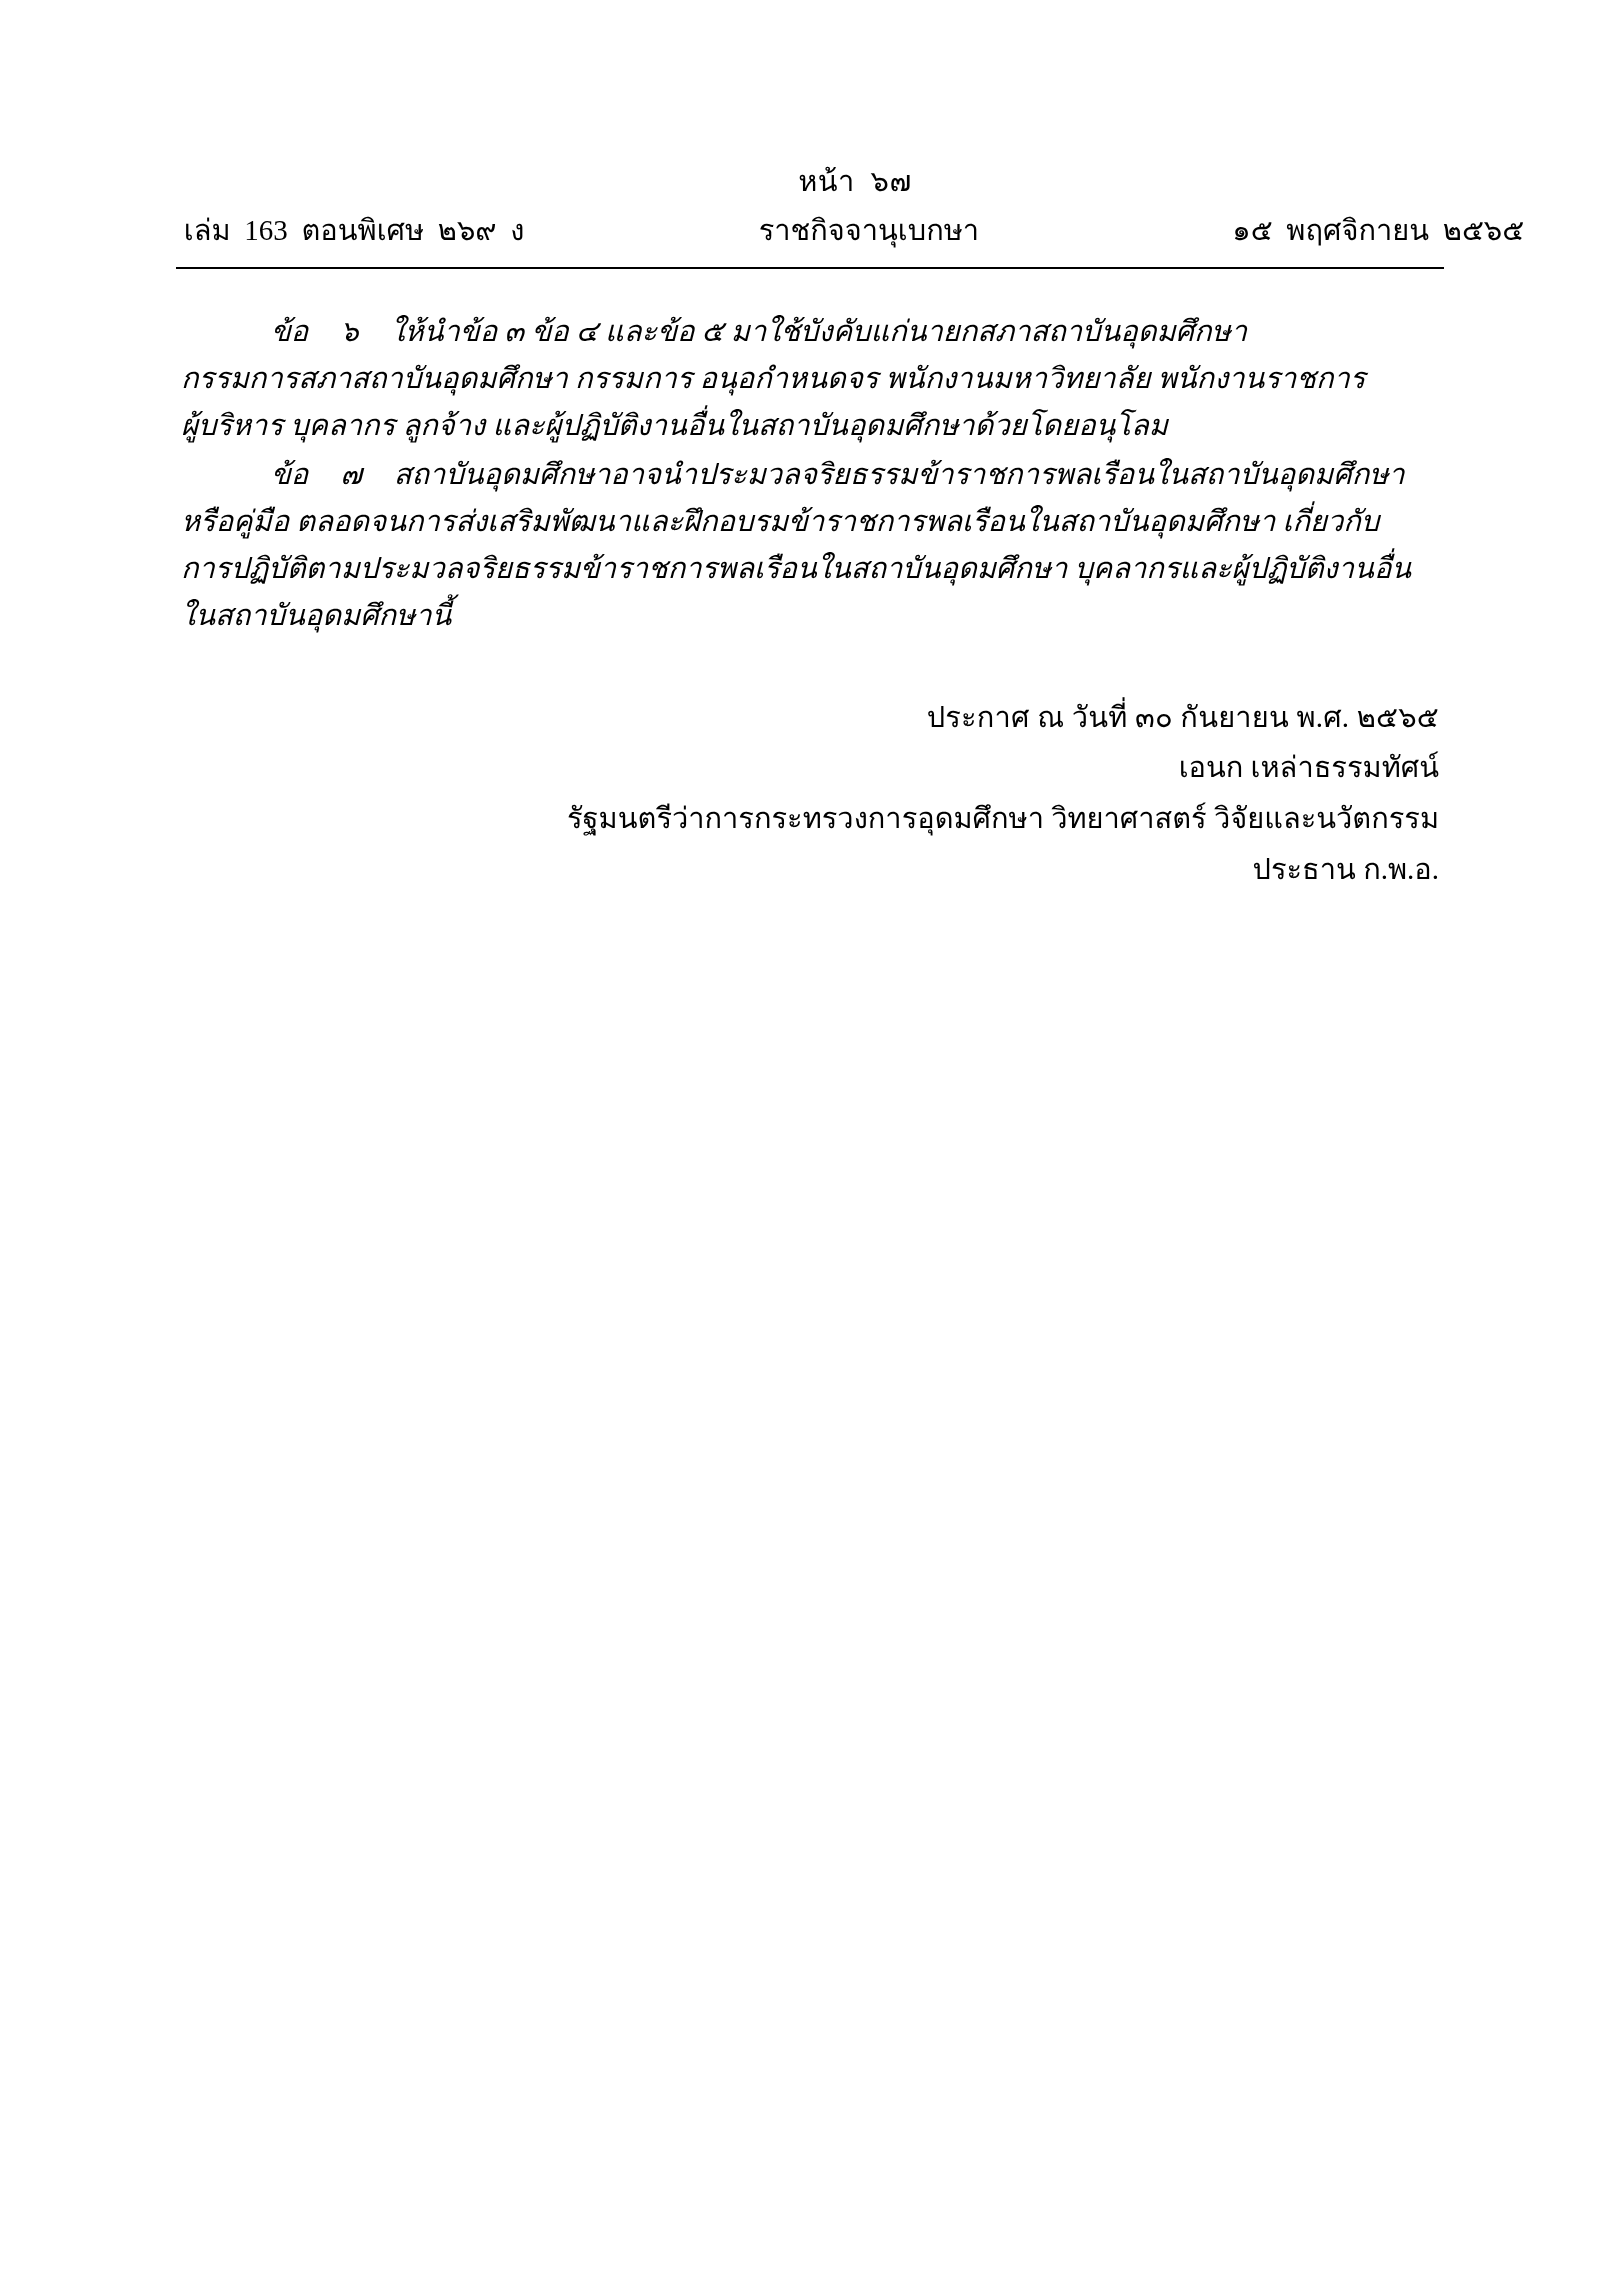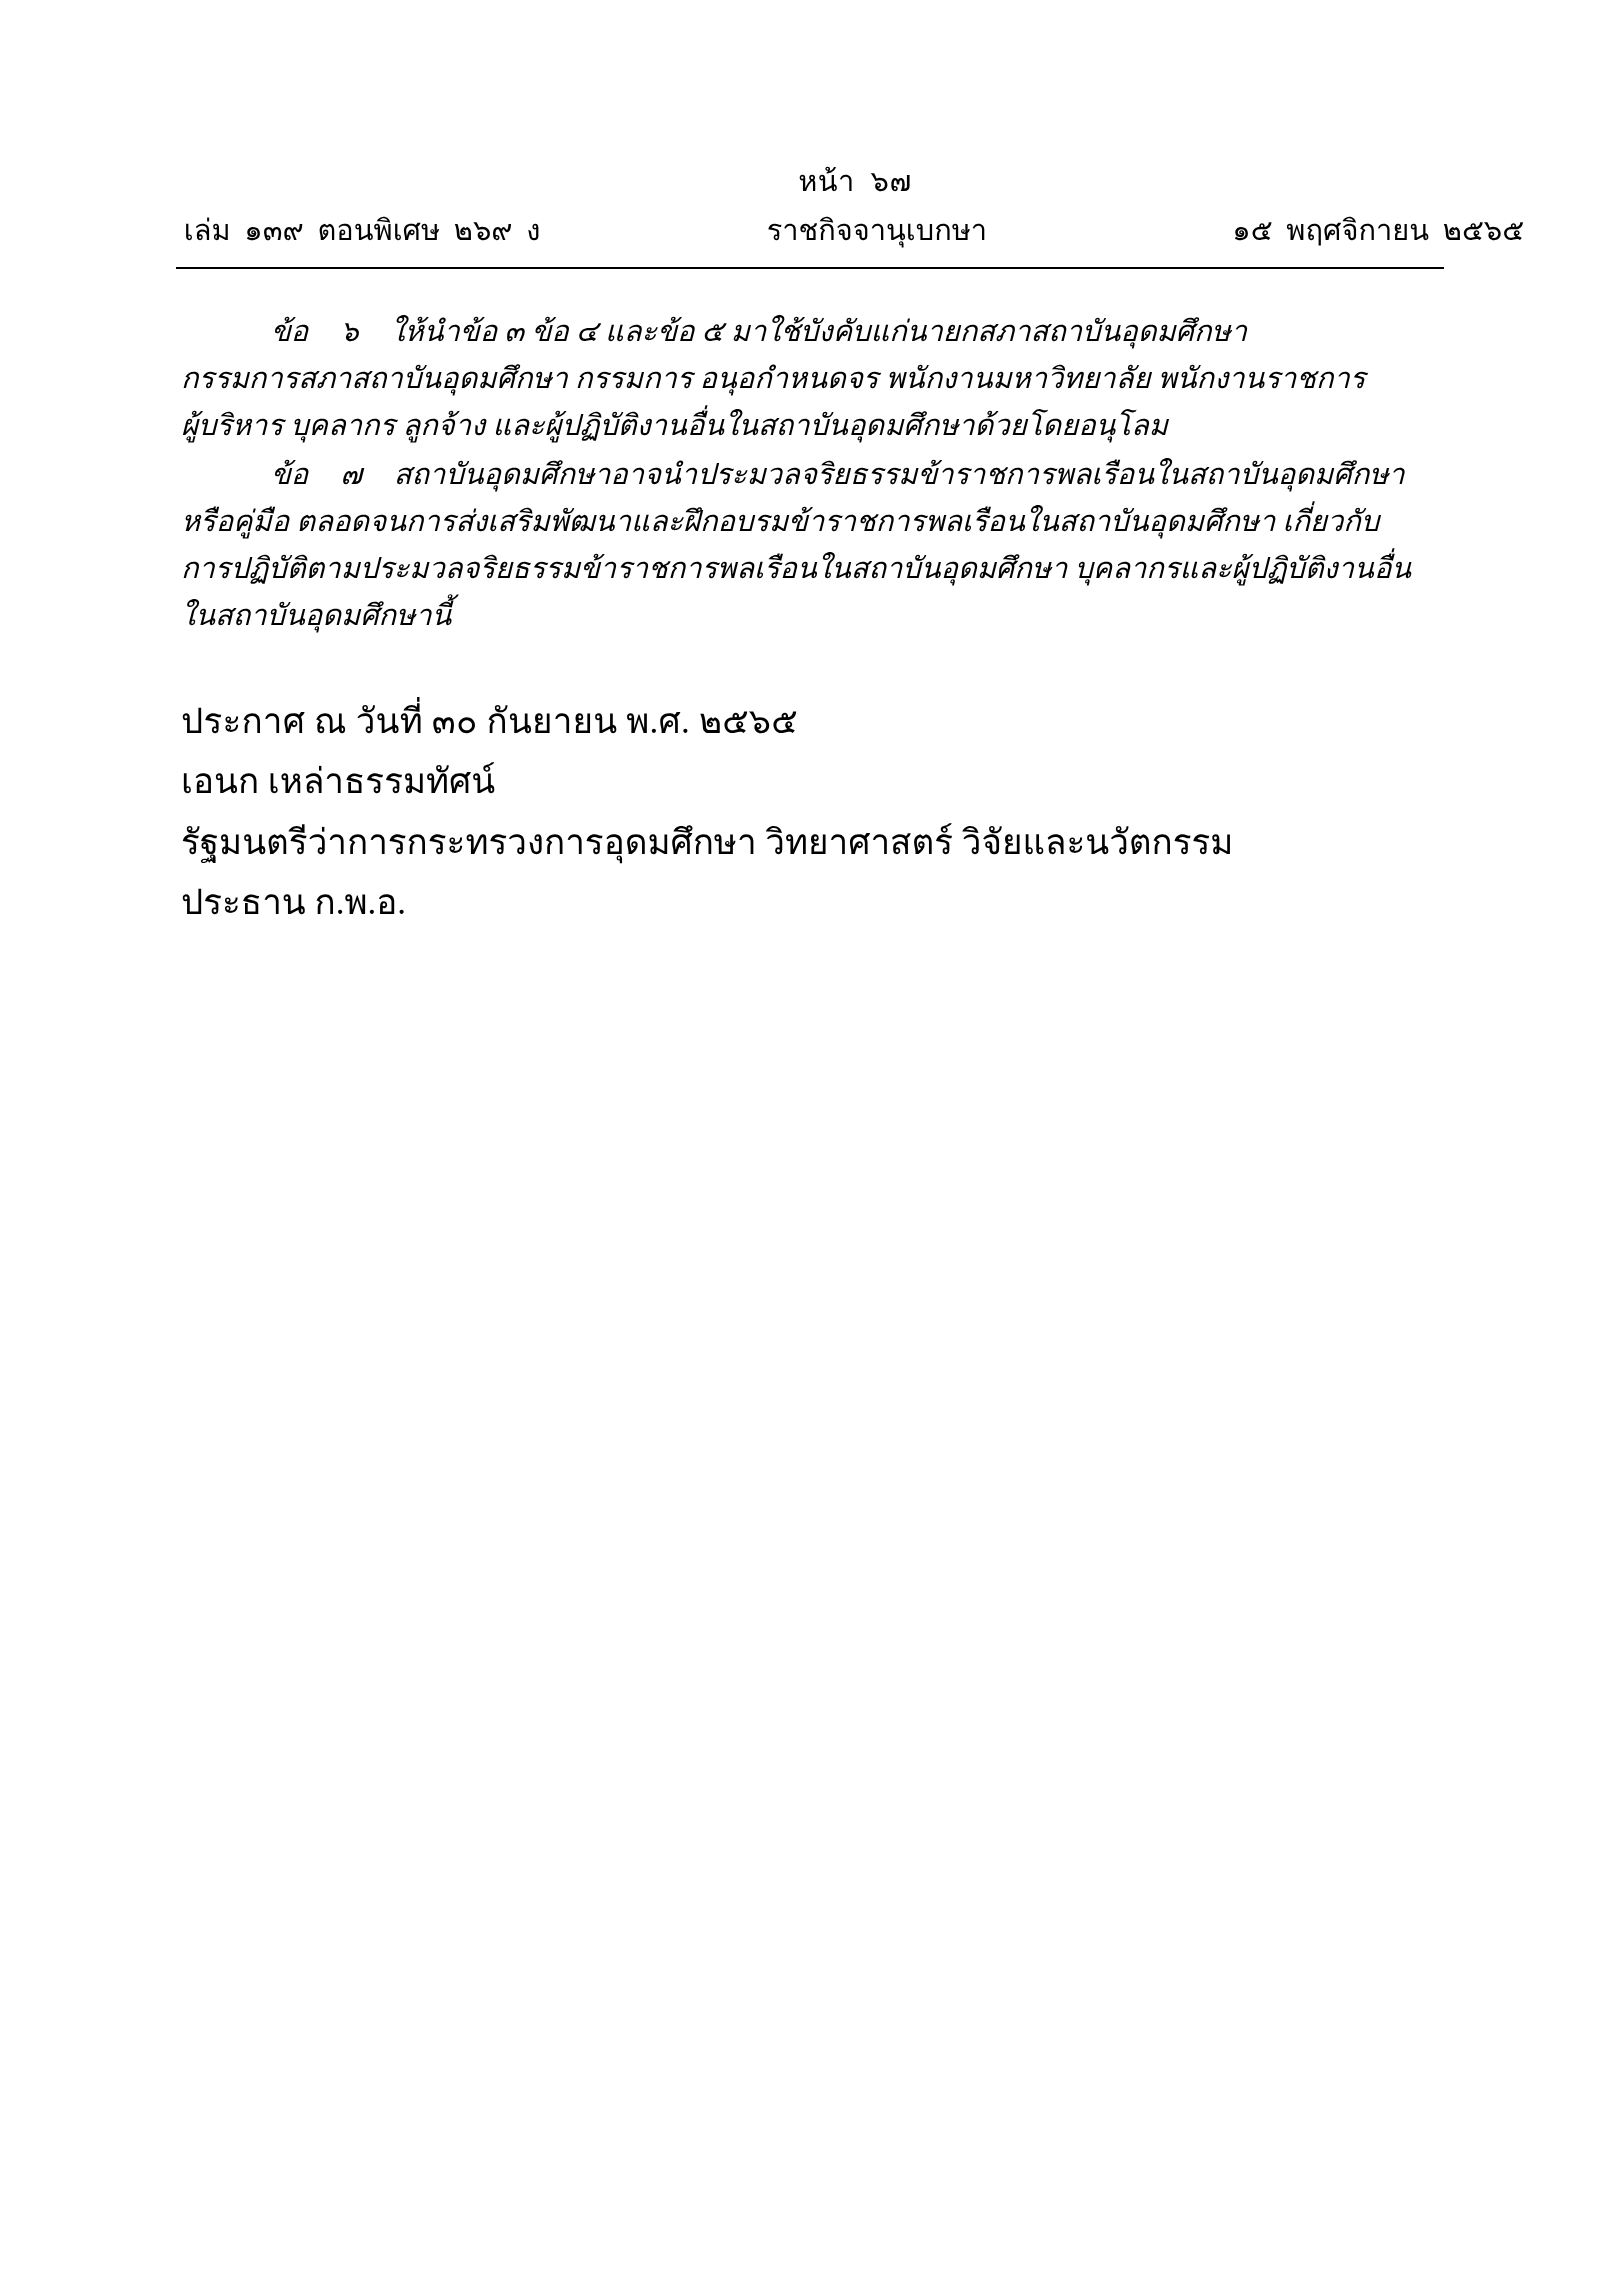--- a/index.html
+++ b/index.html
@@ -71,41 +71,41 @@
   .para {
     margin: 0 0 2px 0;
   }
   .para .indent {
     display: inline-block;
     width: 90px;
   }
   .spw { display: inline-block; width: 1.1em; }
   .closing {
     margin: 55px 181px 0 181px;
-    font-size: 35px;
+    font-size: 29px;
     line-height: 1.62;
-    text-align: left;
+    text-align: right;
   }
   .closing div {
     margin-bottom: 3.9px;
   }
   .closing .line1 { letter-spacing: 0.2px; }
 </style>
 </head>
 <body>
 
 <div class="page">
 
   <div class="header">
     <div class="header-page-line">
       <span class="label">หน้า</span><span>๖๗</span>
     </div>
     <div class="header-row">
       <div class="header-left">
-        <span>เล่ม</span><span>๑๓๙</span><span>ตอนพิเศษ</span><span>๒๖๙</span><span>ง</span>
+        <span>เล่ม</span><span>163</span><span>ตอนพิเศษ</span><span>๒๖๙</span><span>ง</span>
       </div>
       <div class="header-center">ราชกิจจานุเบกษา</div>
       <div class="header-right">
         <span>๑๕</span><span>พฤศจิกายน</span><span>๒๕๖๕</span>
       </div>
     </div>
   </div>
 
   <div class="rule"></div>
 

